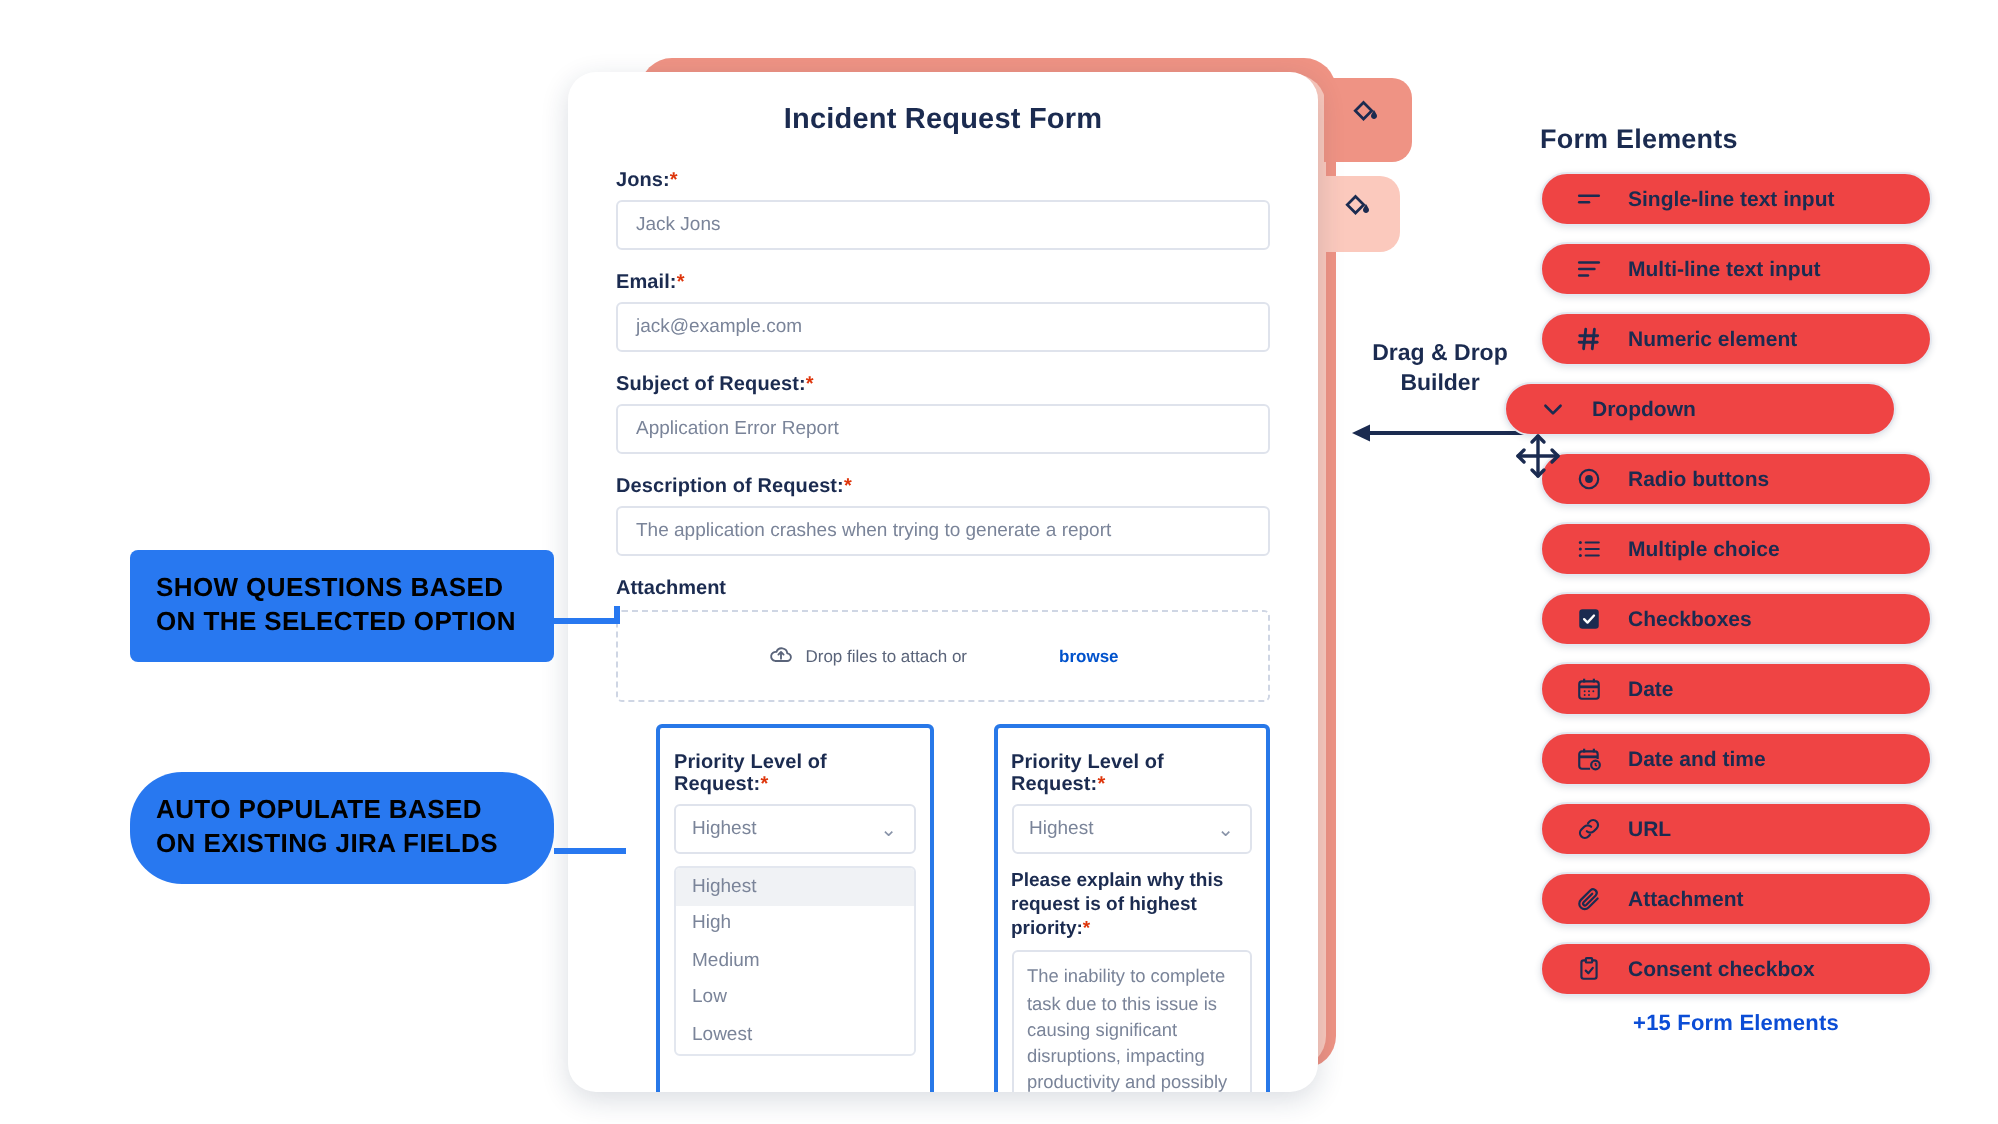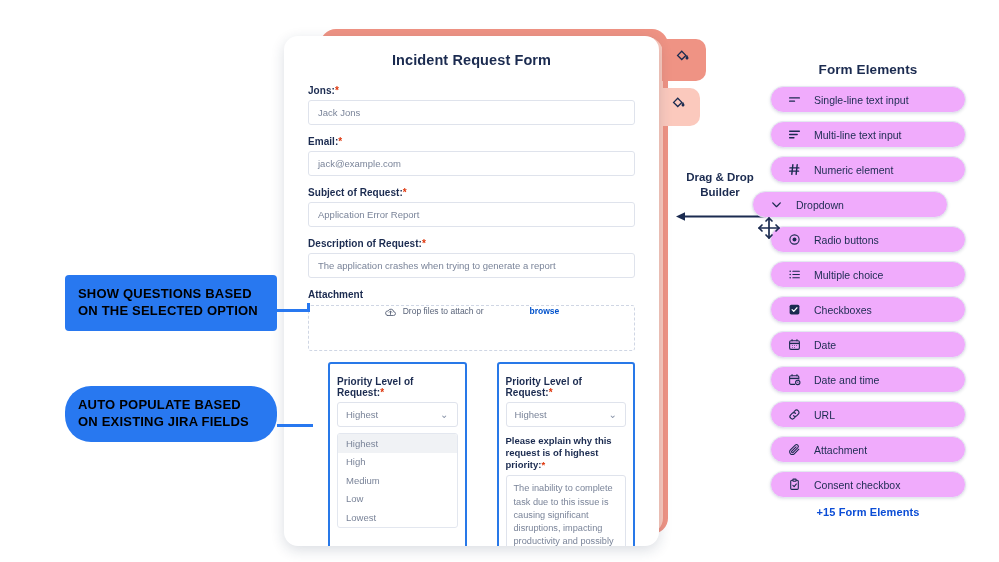--- a/index.html
+++ b/index.html
@@ -66,21 +66,21 @@
     padding: 0 9px;
     font-size: 9.5px; color: #7a8499;
     margin-bottom: 11px;
   }
 
   
   .attach-label { font-size: 10px; font-weight: bold; color:#1b2b50; margin-bottom:5px; }
   .dropzone {
     height: 46px;
     border: 1px dashed #cfd6e4; border-radius: 3px;
-    display: flex; align-items: flex-start; justify-content: center;
+    display: flex; align-items: center; justify-content: center;
     gap: 6px;
     font-size: 8.5px; color: #4c5straight;
     color: #5a647a;
     margin-bottom: 11px;
   }
   .dropzone svg { width: 13px; height: 13px; }
   .browse { color: #0052cc; font-weight: bold; margin-left: 40px; }
 
   
   .panels { display: flex; gap: 10px; }
@@ -144,32 +144,32 @@
     position: absolute; left: 672px; top: 170px;
     width: 96px; text-align: center;
     font-size: 11.5px; font-weight: bold; color: #1b2b50;
     line-height: 1.28;
   }
   .ddb-arrow { position: absolute; left: 676px; top: 212px; width: 96px; height: 9px; }
 
   
   .palette { position: absolute; left: 770px; top: 62px; width: 196px; }
   .palette-title {
-    text-align: center; font-size: 13.5px; font-weight: bold;
+    font-size: 13.5px; font-weight: bold;
     color: #1b2b50; margin-bottom: 9px; letter-spacing: .1px;
   }
   .pal-item {
     height: 27px;
     border: 1px solid #e4e8f0; border-radius: 14px;
-    background: #f0abfc;
+    background: #ef4444;
     box-shadow: 0 1px 3px rgba(23,43,77,0.13);
     display: flex; align-items: center;
     padding-left: 16px; gap: 13px;
     margin-bottom: 8px;
-    font-size: 10.5px; color: #1b2b50;
+    font-size: 10.5px; color: #1b2b50; font-weight: bold;
   }
   .pal-item .ico { width: 14px; height: 14px; display:flex; align-items:center; justify-content:center; color:#1b2b50; }
   .pal-item .ico svg { width: 13px; height: 13px; }
   .pal-item.dragging { margin-left: -18px; width: 196px; }
   .more-link {
     text-align:center; font-size: 11px; font-weight: bold;
     color: #0b4dd6; margin-top: 3px; letter-spacing:.1px;
   }
   .cursor-move { position:absolute; left:757px; top:216px; width:24px; height:24px; }
 </style>

